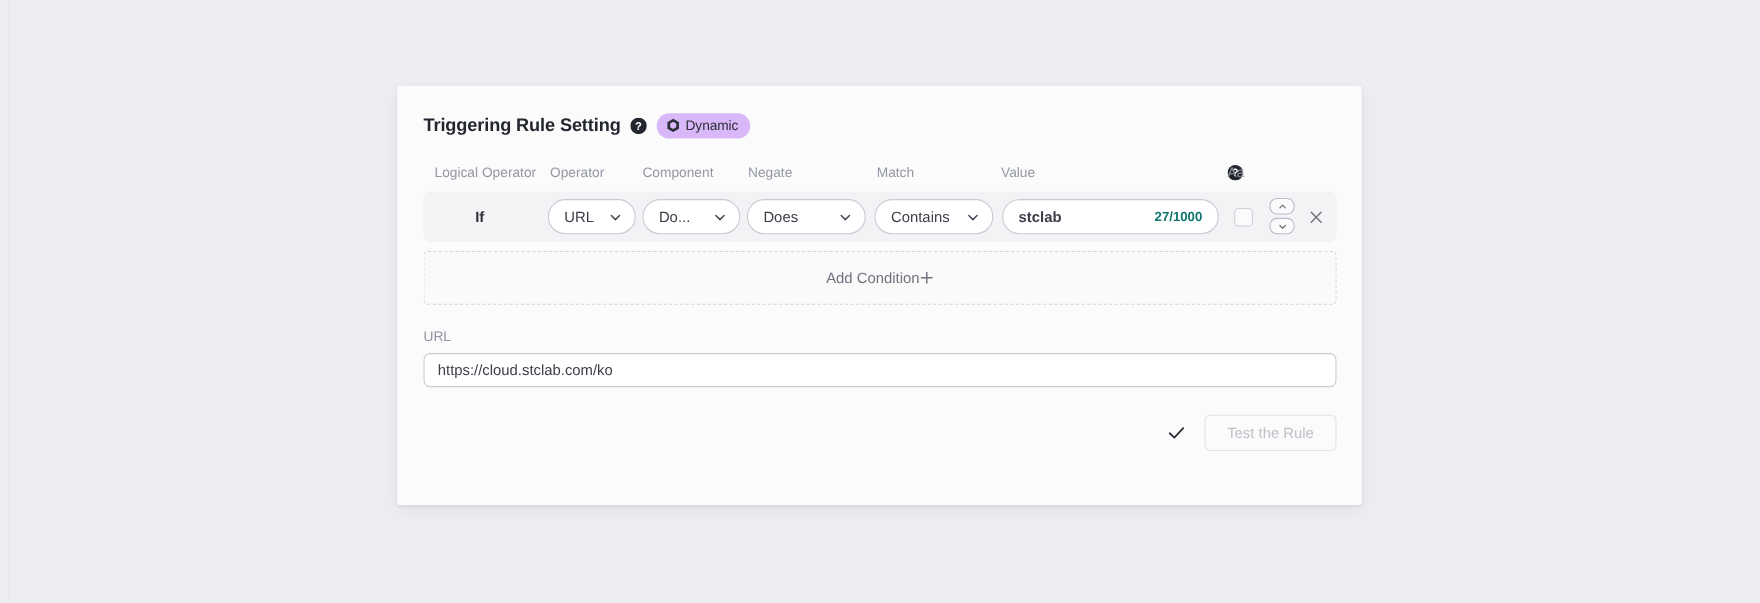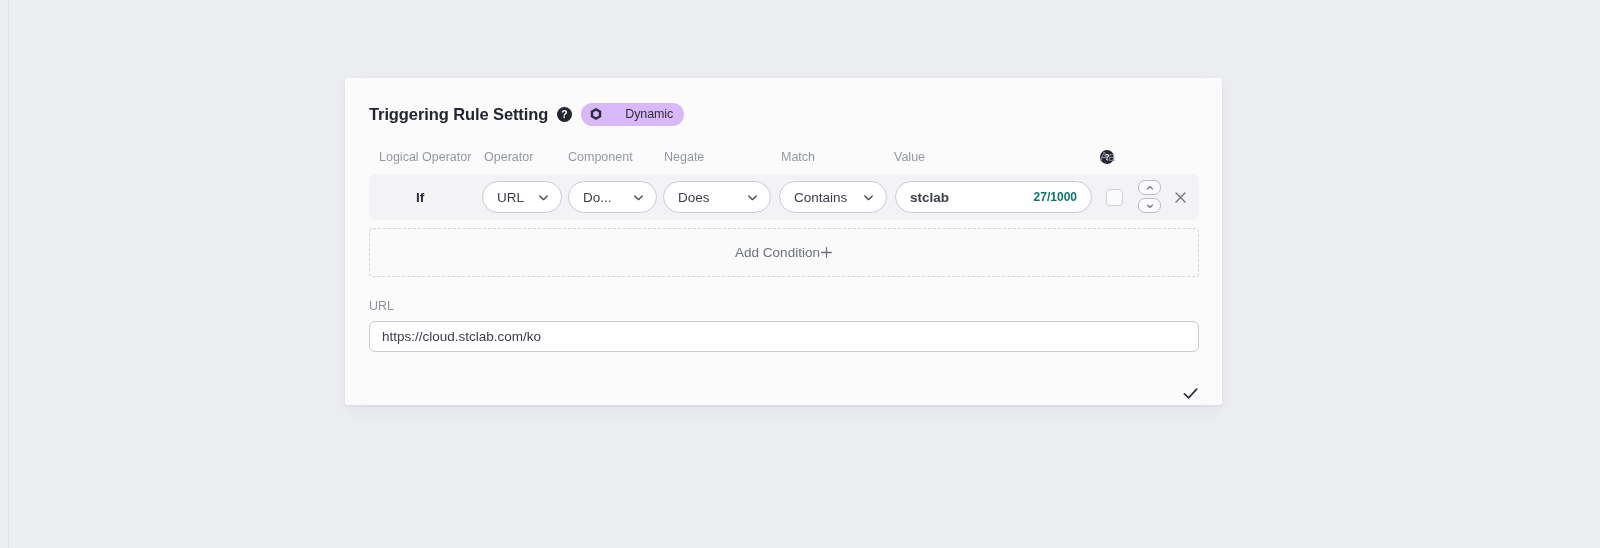--- a/index.html
+++ b/index.html
@@ -24,24 +24,24 @@
     left: 8px;
     top: 0;
     width: 1px;
     height: 548px;
     background: #e2e3e8;
   }
 
   
   .card {
     position: absolute;
-    left: 345px;
+    left: 361px;
     top: 78px;
     width: 877px;
-    height: 327px;
+    height: 381px;
     background: #fbfbfc;
     border-radius: 2px;
     box-shadow: 0 1px 3px rgba(30,32,45,.07), 0 6px 18px rgba(30,32,45,.05);
   }
 
   .card-inner {
     position: absolute;
     left: 24px;
     top: 23px;
     right: 23px;
@@ -65,21 +65,21 @@
   .help-icon {
     width: 15px;
     height: 15px;
     flex: none;
     display: block;
   }
 
   .badge {
     display: inline-flex;
     align-items: center;
-    gap: 22px;
+    gap: 4px;
     height: 23px;
     padding: 0 11px 0 8px;
     border-radius: 12px;
     background: #d8b8f8;
   }
 
   .badge-label {
     font-size: 12.5px;
     color: #2c2f38;
     letter-spacing: -0.1px;
@@ -391,17 +391,18 @@
       <div class="url-input">
         <span class="url-value" placeholder="https://cloud.stclab.com/ko">https://cloud.stclab.com/ko</span>
       </div>
 
       <div class="footer">
         <div class="status">
           <svg class="check-icon" viewBox="0 0 18 18">
             <path d="M2.5 9.4 L7 13.6 L15.5 4.4" fill="none" stroke="#2b2e38" stroke-width="1.7" stroke-linecap="round" stroke-linejoin="round"></path>
           </svg>
         </div>
+        <div class="test-button">Test the Rule</div>
       </div>
 
     </div>
   </div>
 </div>
 
 </body></html>

